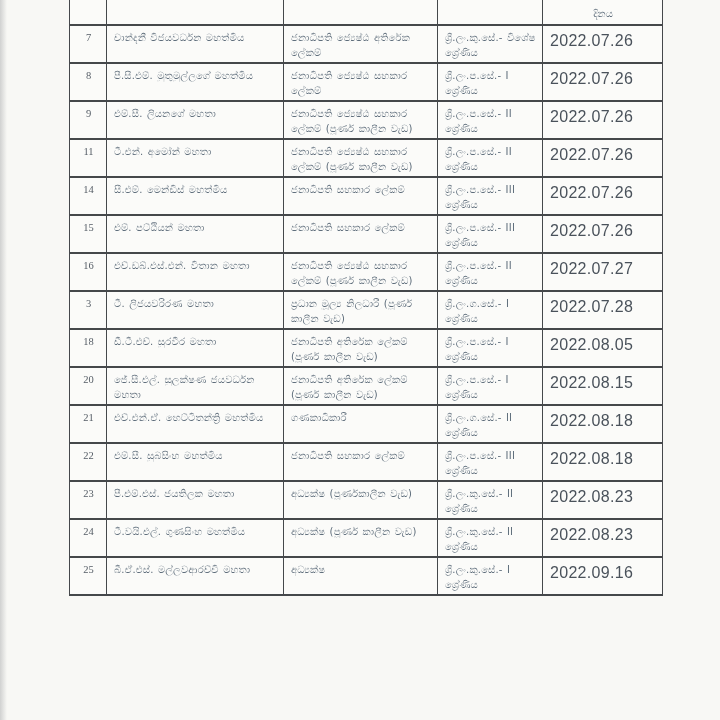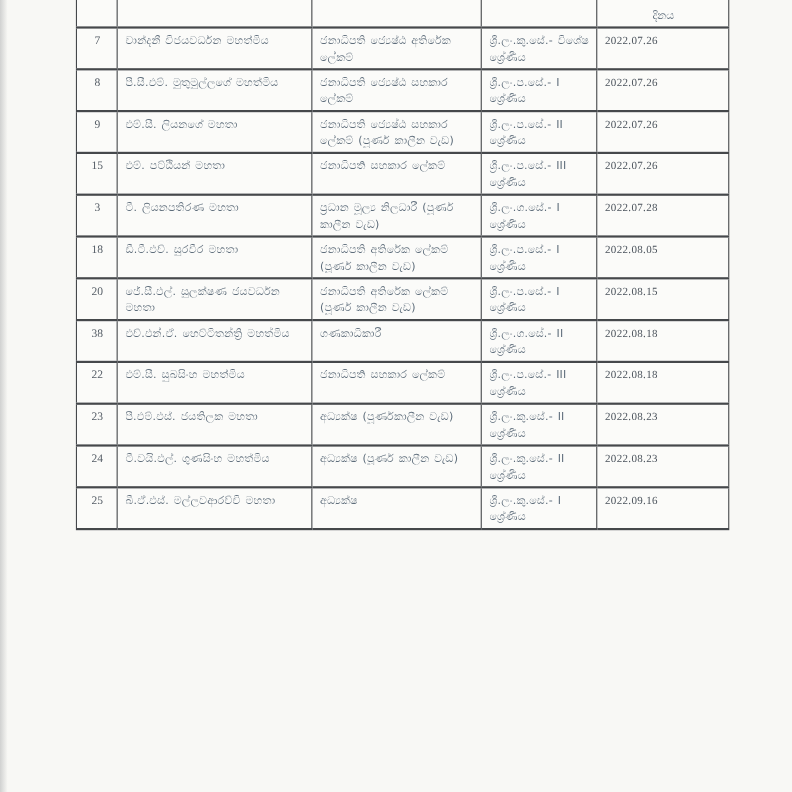--- a/index.html
+++ b/index.html
@@ -49,22 +49,22 @@
     letter-spacing:.2px;
     word-spacing:1px;
     text-align:left;
   }
   .num{
     font-family:"Liberation Serif",serif;
     font-size:10.5px;color:#555d66;
     text-align:center;padding-top:6px;
   }
   .date{
-    font-family:Liberation Serif, serif;
-    font-size:10px;color:#4a525b;
+    font-family:Liberation Sans, sans-serif;
+    font-size:16px;color:#4a525b;
     padding-top:6px;letter-spacing:.3px;
   }
   th.date-h{
     font-size:10px;color:#5e6d7b;text-align:center;padding-bottom:4px;
   }
 </style>
 </head>
 <body>
 
 <div class="scan-edge"></div>
@@ -106,36 +106,57 @@
 
   <tr>
     <td class="num">9</td>
     <td class="sin">එම්.සී. ලියනගේ මහතා</td>
     <td class="sin">ජනාධිපති ජ්‍යෙෂ්ඨ සහකාර ලේකම් (පූර්ණ කාලීන වැඩ)</td>
     <td class="sin">ශ්‍රී.ලං.ප.සේ.- II ශ්‍රේණිය</td>
     <td class="date">2022.07.26</td>
   </tr>
 
 
-
-
-
+  <tr>
+    <td class="num">11</td>
+    <td class="sin">ටී.එන්. අමෝන් මහතා</td>
+    <td class="sin">ජනාධිපති ජ්‍යෙෂ්ඨ සහකාර ලේකම් (පූර්ණ කාලීන වැඩ)</td>
+    <td class="sin">ශ්‍රී.ලං.ප.සේ.- II ශ්‍රේණිය</td>
+    <td class="date">2022.07.26</td>
+  </tr>
+
+
+
+  <tr>
+    <td class="num">14</td>
+    <td class="sin">සී.එම්. මෙන්ඩිස් මහත්මිය</td>
+    <td class="sin">ජනාධිපති සහකාර ලේකම්</td>
+    <td class="sin">ශ්‍රී.ලං.ප.සේ.- III ශ්‍රේණිය</td>
+    <td class="date">2022.07.26</td>
+  </tr>
 
   <tr>
     <td class="num">15</td>
     <td class="sin">එම්. පට්ඨියන් මහතා</td>
     <td class="sin">ජනාධිපති සහකාර ලේකම්</td>
     <td class="sin">ශ්‍රී.ලං.ප.සේ.- III ශ්‍රේණිය</td>
     <td class="date">2022.07.26</td>
   </tr>
 
+  <tr>
+    <td class="num">16</td>
+    <td class="sin">එච්.ඩබ්.එස්.එන්. විතාන මහතා</td>
+    <td class="sin">ජනාධිපති ජ්‍යෙෂ්ඨ සහකාර ලේකම් (පූර්ණ කාලීන වැඩ)</td>
+    <td class="sin">ශ්‍රී.ලං.ප.සේ.- II ශ්‍රේණිය</td>
+    <td class="date">2022.07.27</td>
+  </tr>
 
   <tr>
     <td class="num">3</td>
-    <td class="sin">ටී. ලියනපතිරණ මහතා</td>
+    <td class="sin">ටී. ලිජයවරිරණ මහතා</td>
     <td class="sin">ප්‍රධාන මූල්‍ය නිලධාරී (පූර්ණ කාලීන වැඩ)</td>
     <td class="sin">ශ්‍රී.ලං.ග.සේ.- I ශ්‍රේණිය</td>
     <td class="date">2022.07.28</td>
   </tr>
 
   <tr>
     <td class="num">18</td>
     <td class="sin">ඩී.ටී.එච්. සුරවීර මහතා</td>
     <td class="sin">ජනාධිපති අතිරේක ලේකම් (පූර්ණ කාලීන වැඩ)</td>
     <td class="sin">ශ්‍රී.ලං.ප.සේ.- I ශ්‍රේණිය</td>
@@ -145,21 +166,21 @@
   <tr>
     <td class="num">20</td>
     <td class="sin">ජේ.සී.එල්. සුලක්ෂණ ජයවර්ධන මහතා</td>
     <td class="sin">ජනාධිපති අතිරේක ලේකම් (පූර්ණ කාලීන වැඩ)</td>
     <td class="sin">ශ්‍රී.ලං.ප.සේ.- I ශ්‍රේණිය</td>
     <td class="date">2022.08.15</td>
   </tr>
 
 
   <tr>
-    <td class="num">38</td>
+    <td class="num">21</td>
     <td class="sin">එච්.එන්.ඒ. හෙට්ටිතන්ත්‍රි මහත්මිය</td>
     <td class="sin">ගණකාධිකාරී</td>
     <td class="sin">ශ්‍රී.ලං.ග.සේ.- II ශ්‍රේණිය</td>
     <td class="date">2022.08.18</td>
   </tr>
 
   <tr>
     <td class="num">22</td>
     <td class="sin">එම්.සී. සුබසිංහ මහත්මිය</td>
     <td class="sin">ජනාධිපති සහකාර ලේකම්</td>

